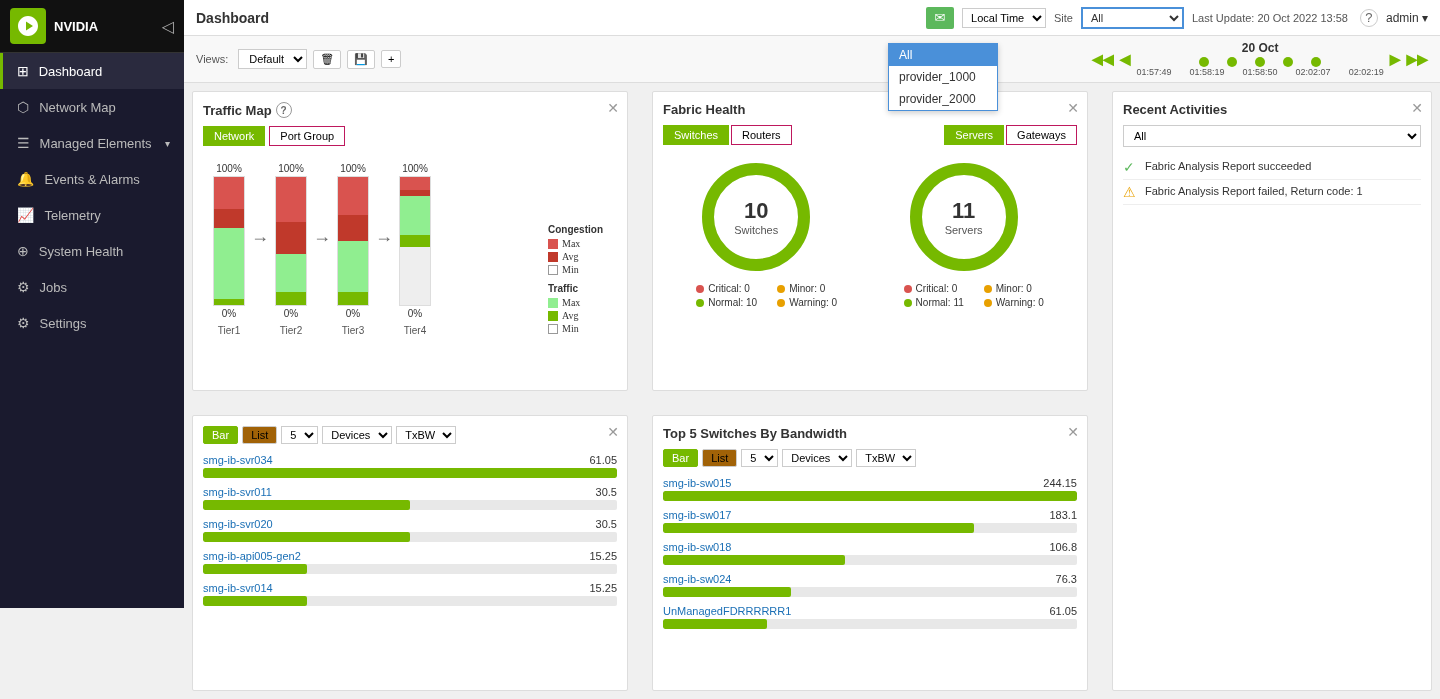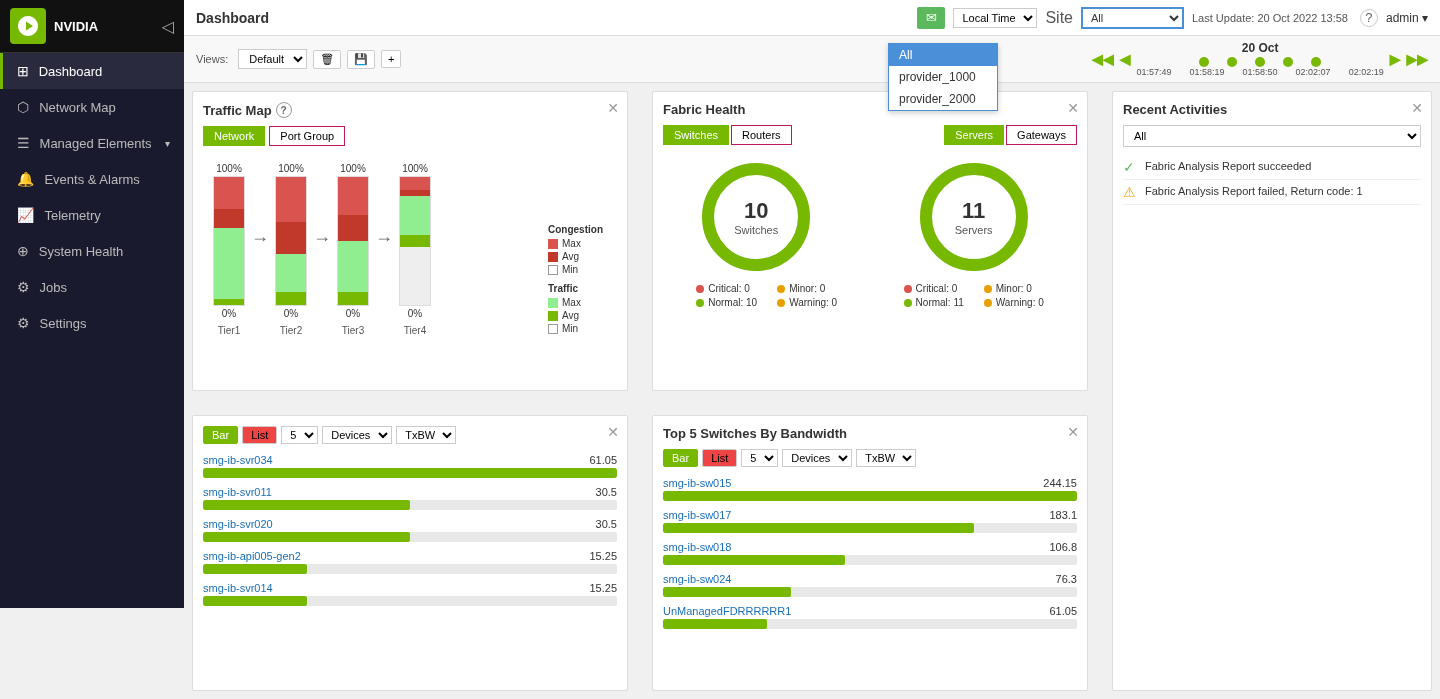--- a/index.html
+++ b/index.html
@@ -97,21 +97,21 @@
       border-radius: 2px;
       display: flex; align-items: center; justify-content: center;
       color: #fff; font-size: 13px;
     }
     .topbar-time-select {
       font-size: 11px;
       border: 1px solid #ccc;
       padding: 2px 4px;
       background: #fff;
     }
-    .topbar-site-label { font-size: 16px; color: #555; }
+    .topbar-site-label { font-size: 11px; color: #555; }
     .topbar-site-select {
       font-size: 11px;
       border: 1px solid #4a90d9;
       padding: 2px 4px;
       background: #fff;
       color: #333;
       min-width: 100px;
     }
     .topbar-lastupdate { font-size: 11px; color: #555; }
     .topbar-help { font-size: 13px; color: #666; cursor: pointer; margin-left: 4px; border: 1px solid #ccc; border-radius: 50%; width: 18px; height: 18px; display: flex; align-items: center; justify-content: center; }
@@ -264,21 +264,21 @@
     
     .traffic-legend {
       position: absolute;
       right: 14px;
       top: 68px;
       font-size: 10px;
       color: #333;
     }
     .legend-section { margin-bottom: 8px; }
     .legend-title { font-weight: bold; margin-bottom: 3px; }
-    .legend-item { display: flex; align-items: center; gap: 4px; margin-bottom: 2px; }
+    .legend-item { display: flex; align-items: center; gap: 4px; margin-bottom: 2px; font-family: Liberation Serif, serif; }
     .legend-box { width: 10px; height: 10px; border: 1px solid #999; }
 
     
     .fabric-health-panel { grid-column: 2; grid-row: 1; }
     .fabric-tabs-row { display: flex; justify-content: space-between; margin-bottom: 12px; }
     .fabric-tab-group { display: flex; gap: 2px; }
     .donut-row {
       display: flex;
       justify-content: space-around;
       align-items: center;
@@ -337,21 +337,21 @@
     .bw-toolbar {
       display: flex;
       align-items: center;
       gap: 4px;
       margin-bottom: 10px;
       flex-wrap: wrap;
     }
     .bw-tab-btn {
       padding: 2px 8px;
       border: 1px solid #ccc;
-      background: #ef4444;
+      background: #a16207;
       cursor: pointer;
       font-size: 11px;
       border-radius: 2px;
     }
     .bw-tab-btn.active { background: #76b900; color: #fff; border-color: #76b900; }
     .bw-select {
       padding: 1px 4px;
       border: 1px solid #ccc;
       font-size: 11px;
       background: #fff;
@@ -666,21 +666,21 @@
                   <span>Minor: 0</span>
                 </div>
               <div class="stat-item">
                   <div class="stat-dot" style="background:#e8a000;"></div>
                   <span>Warning: 0</span>
                 </div>
             </div>
           </div>
         </div>
 
-        <div style="display:flex; flex-direction:column; align-items:center; gap:6px;">
+        <div style="display:flex; flex-direction:column; gap:6px;">
           <div class="donut-container">
             <svg class="donut-svg" viewBox="0 0 120 120">
               <circle cx="60" cy="60" r="48" fill="none" stroke="#eee" stroke-width="12"></circle>
               <circle cx="60" cy="60" r="48" fill="none" stroke="#76b900" stroke-width="12" stroke-dasharray="301.6" stroke-dashoffset="0" stroke-linecap="butt" transform="rotate(-90 60 60)"></circle>
             </svg>
             <div class="donut-label">
               <span class="donut-label-num">11</span>
               <span>Servers</span>
             </div>
           </div>

